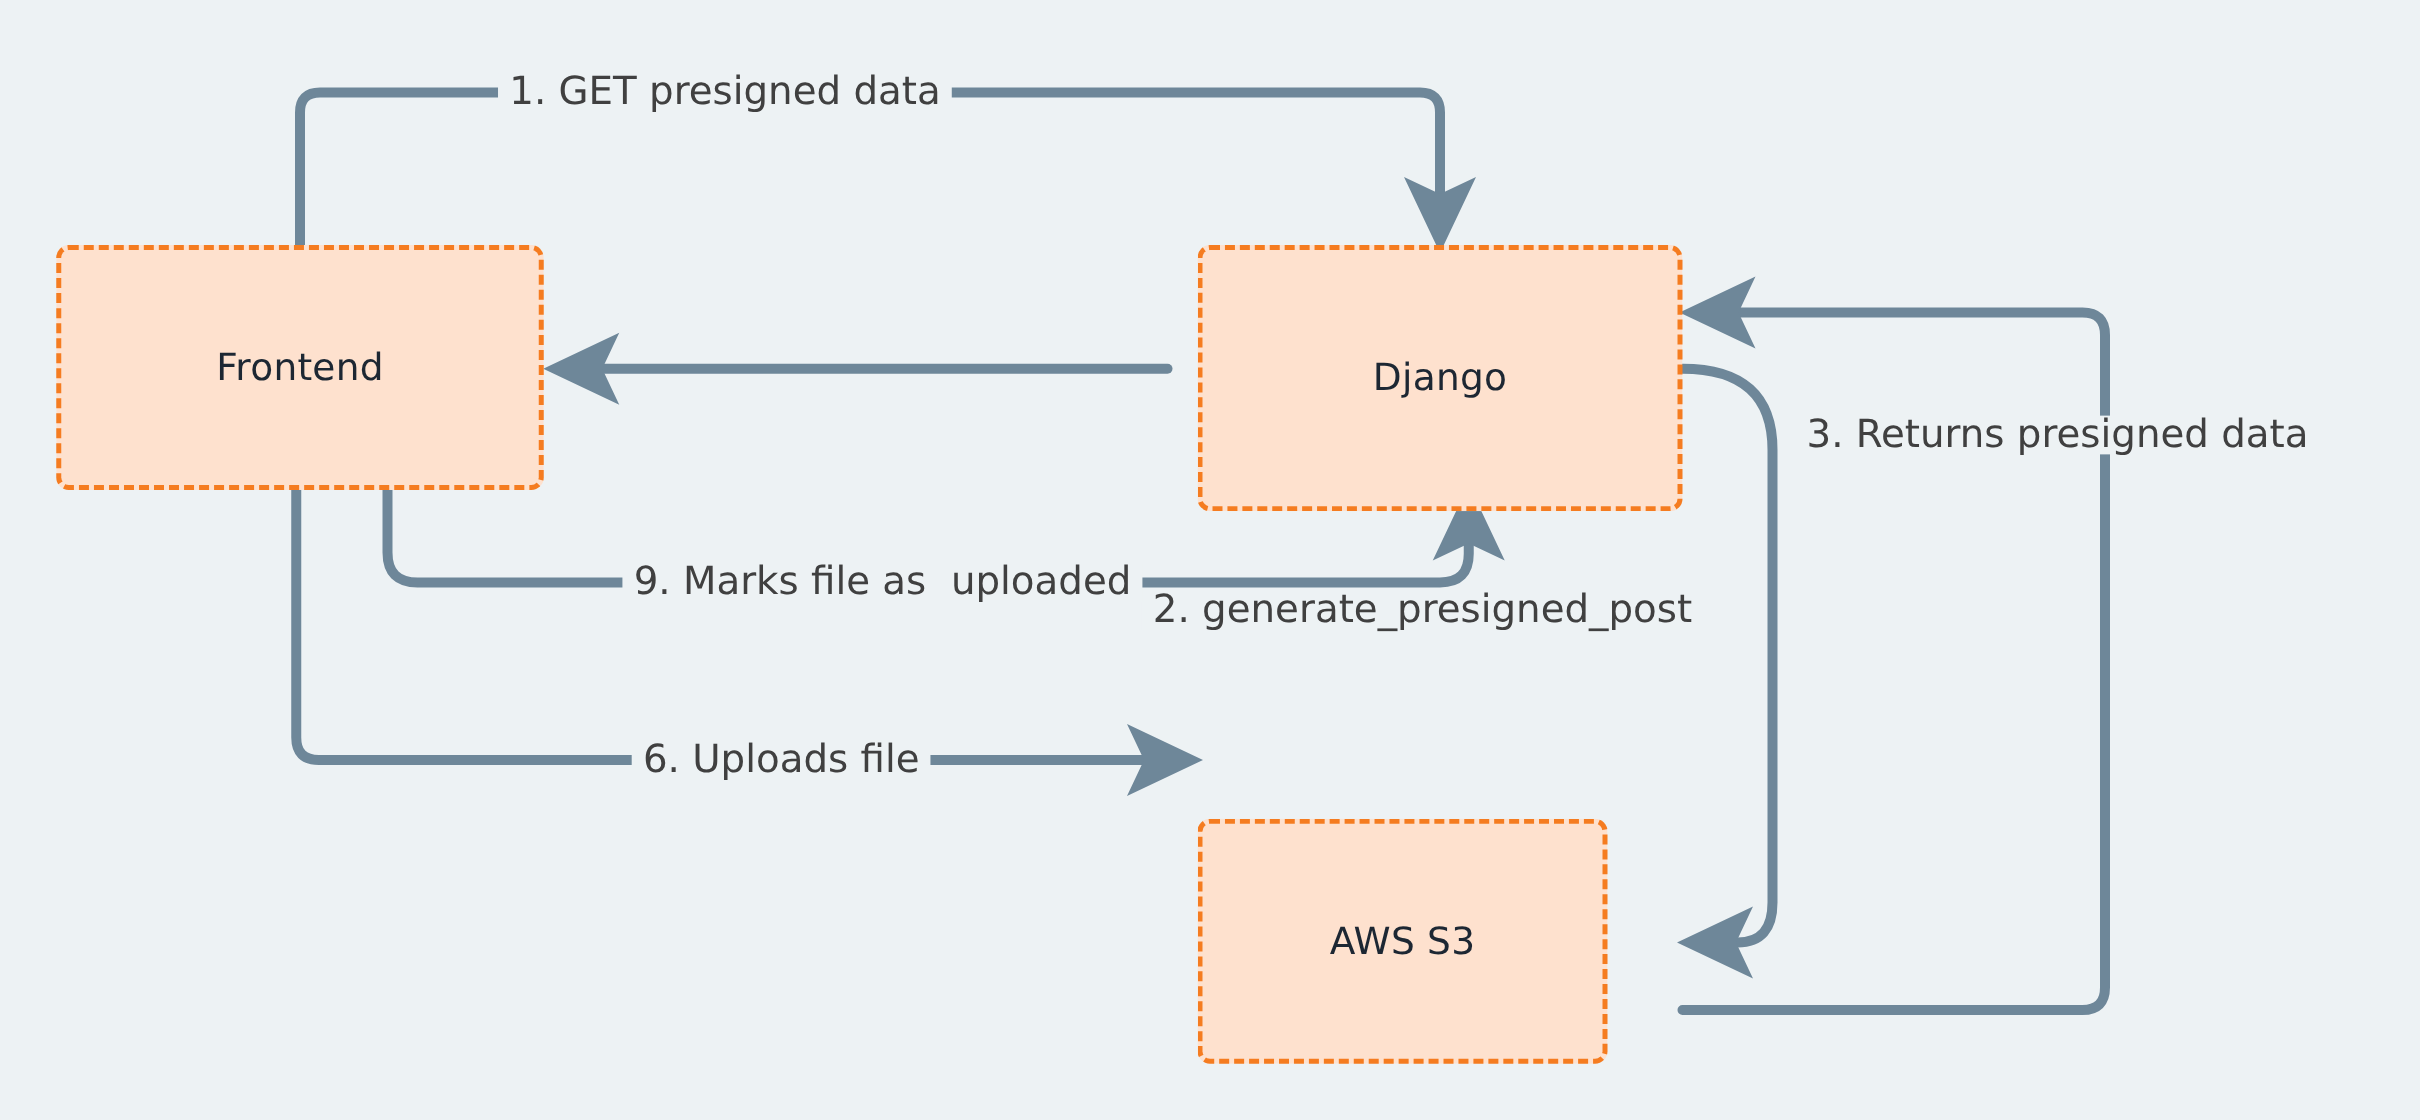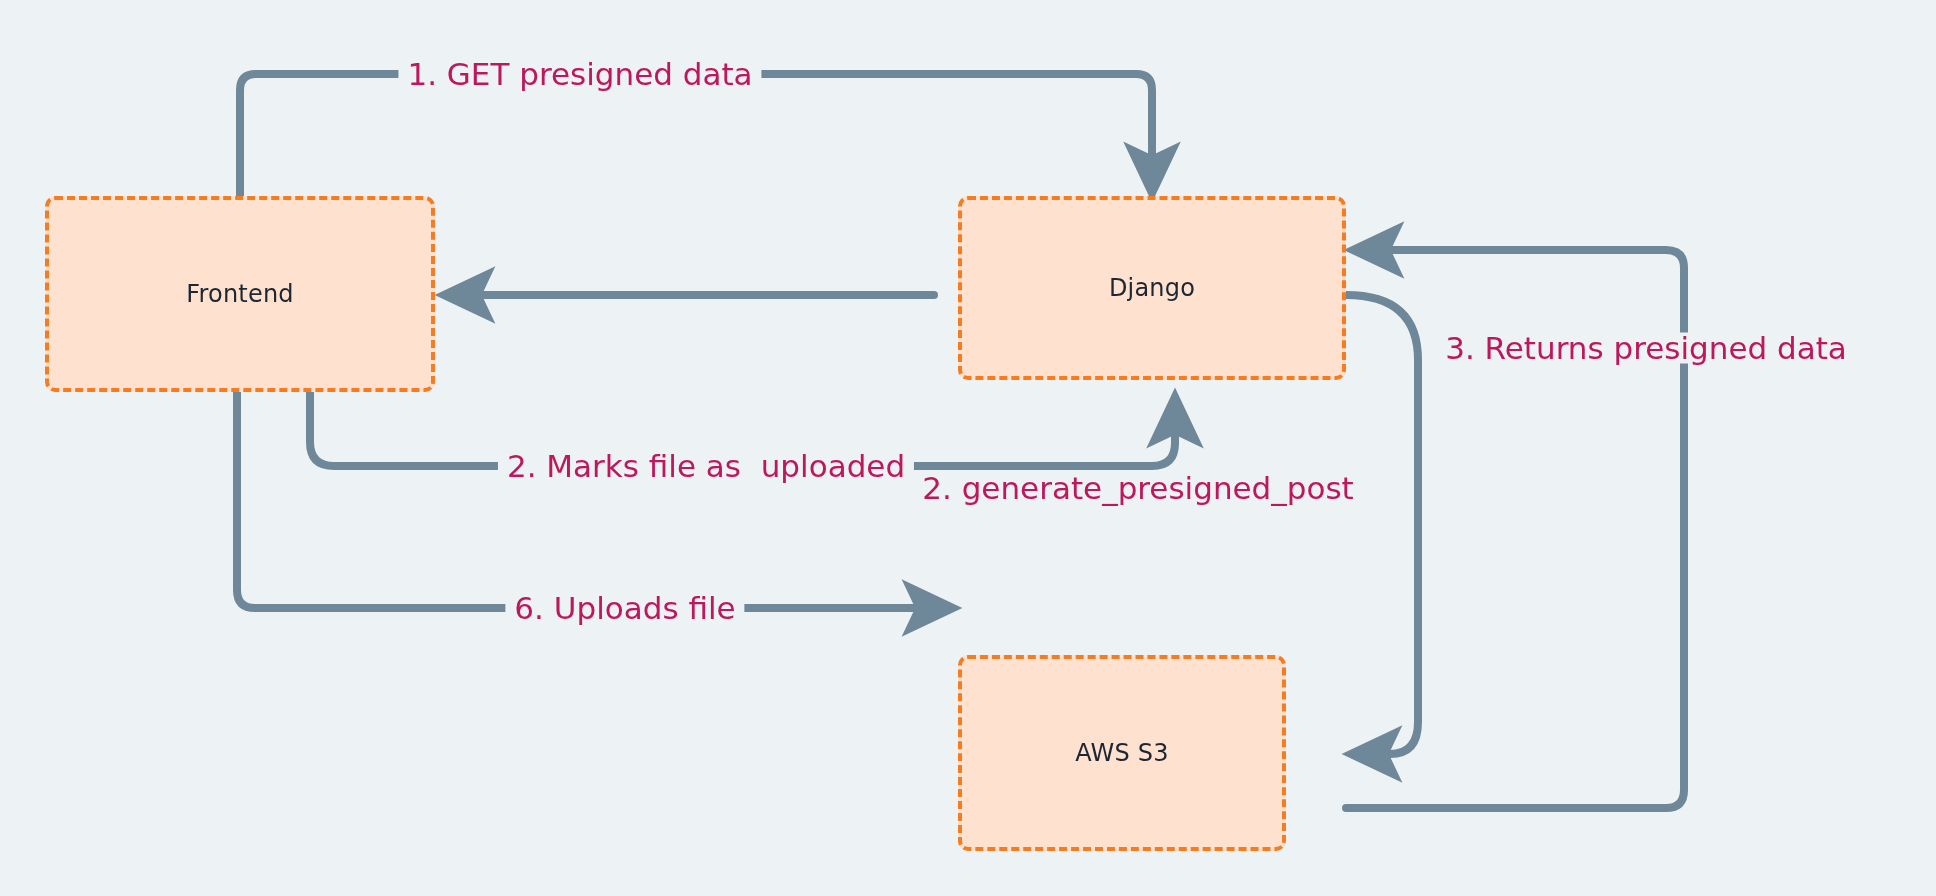--- a/index.html
+++ b/index.html
@@ -14,34 +14,34 @@
 
   .node{
     position:absolute;
     box-sizing:border-box;
     background:#fee1ce;
     border:4px dashed #f57c20;
     border-radius:10px;
     display:flex;align-items:center;justify-content:center;
   }
   .node .node-label{
-    font-size:24px;
+    font-size:30px;
     color:#1d2733;
     letter-spacing:.2px;
     white-space:pre;
   }
 
   #node-frontend{left:45px;top:196px;width:390px;height:196px;}
-  #node-django  {left:958px;top:196px;width:388px;height:184px;}
+  #node-django  {left:958px;top:196px;width:388px;height:213px;}
   #node-s3      {left:958px;top:655px;width:328px;height:196px;}
 
   .edge-label{
     position:absolute;
     font-size:31px;
-    color:#be185d;
+    color:#404040;
     white-space:pre;
     background:#edf2f4;
     padding:0 9px;
     line-height:1;
   }
   .el-c{transform:translate(-50%,-50%);}
 </style>
 </head>
 <body>
 
@@ -84,15 +84,15 @@
 
   <div class="edge-label el-c" style="left:580px;top:74px;">1. GET presigned data</div>
 
   <div class="edge-label el-c" style="left:1138px;top:488px;">2. generate_presigned_post</div>
 
   <div class="edge-label el-c" style="left:1646px;top:348px;">3. Returns presigned data</div>
 
 
   <div class="edge-label el-c" style="left:625px;top:608px;">6. Uploads file</div>
 
-  <div class="edge-label el-c" style="left:706px;top:466px;">2. Marks file as  uploaded</div>
+  <div class="edge-label el-c" style="left:706px;top:466px;">9. Marks file as  uploaded</div>
 
 </div>
 
 </body></html>

